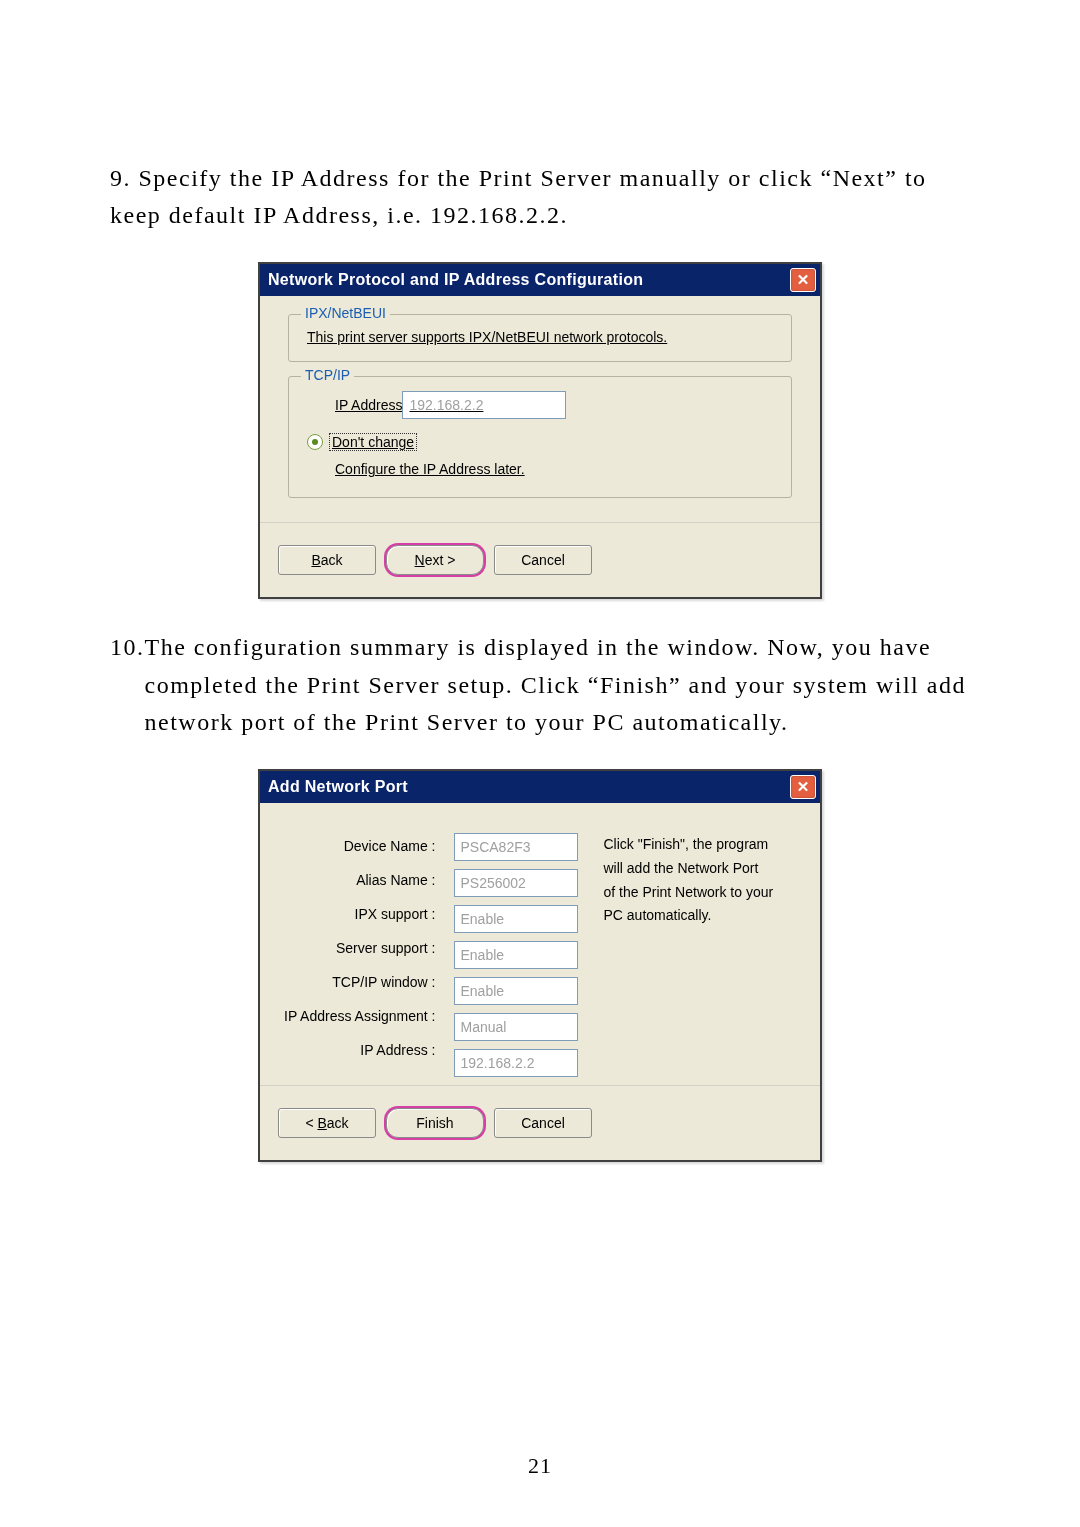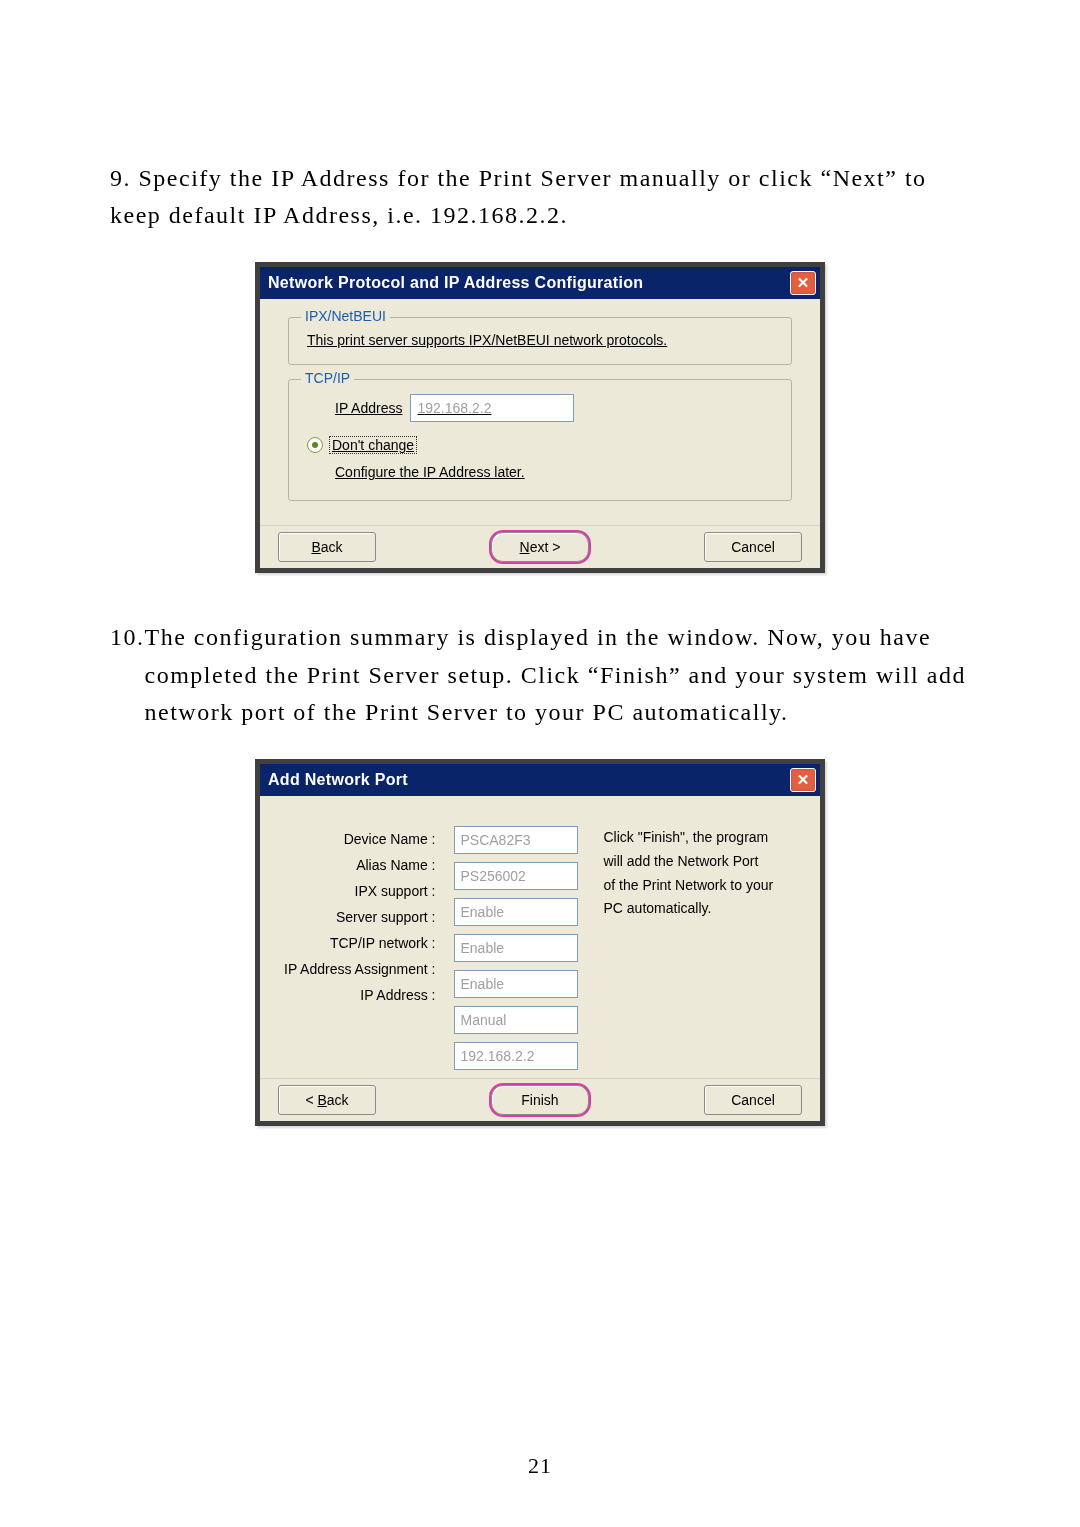--- a/index.html
+++ b/index.html
@@ -16,22 +16,22 @@
   }
   .step-text {
     font-size: 24px;
     letter-spacing: 1.5px;
     color: #000000;
     line-height: 1.55;
     margin-bottom: 28px;
   }
   .dialog {
     width: 560px;
-    margin: 0 auto 46px auto;
-    border: 5px solid #404040;
+    margin: 0 auto 30px auto;
+    border: 2px solid #404040;
     background: #ece9d8;
     box-shadow: 2px 2px 2px rgba(0,0,0,0.15);
     font-family: Tahoma, Arial, sans-serif;
   }
   .titlebar {
     background: linear-gradient(to bottom, #0a246a 0%, #3a6ea5 8%, #0a246a 100%);
     background: linear-gradient(to right, #0a246a 0%, #1b5db3 40%, #0a246a 100%);
     background: #0a246a;
     height: 32px;
     display: flex;
@@ -106,21 +106,20 @@
     border-radius: 50%;
     background: #5a8a20;
   }
   .dotted-sel {
     border: 1px dotted #333;
     padding: 0 2px;
   }
   .ip-row {
     display: flex;
     align-items: center;
-    gap: 8px;
     margin-left: 28px;
     margin-bottom: 14px;
     font-size: 14px;
   }
   .ip-label {
     color: #000;
   }
   .textbox {
     background: #fff;
     border: 1px solid #7f9db9;
@@ -131,23 +130,23 @@
     width: 150px;
     display: inline-flex;
     align-items: center;
   }
   .sub-text {
     font-size: 14px;
     margin-left: 28px;
   }
   .button-row {
     border-top: 1px solid #d4d0c8;
-    padding: 6px 18px;
-    display: flex;
-    justify-content: space-between;
+    padding: 22px 18px;
+    display: flex;
+    justify-content: flex-start;
     gap: 10px;
   }
   .win-btn {
     width: 96px;
     height: 28px;
     background: #ece9d8;
     border: 1px solid #8a8a8a;
     border-radius: 3px;
     font-size: 14px;
     display: flex;
@@ -164,21 +163,21 @@
   .dialog2-body {
     padding: 30px 24px 8px 24px;
   }
   .form-grid {
     display: flex;
     gap: 18px;
   }
   .labels-col {
     display: flex;
     flex-direction: column;
-    gap: 0;
+    gap: 8px;
     align-items: flex-end;
   }
   .fields-col {
     display: flex;
     flex-direction: column;
     gap: 8px;
   }
   .side-text {
     flex: 1;
     padding-left: 8px;
@@ -276,21 +275,21 @@
           <span>✕</span>
         </div>
     </div>
     <div class="dialog2-body">
       <div class="form-grid">
         <div class="labels-col">
           <div class="fl">Device Name :</div>
           <div class="fl">Alias Name :</div>
           <div class="fl">IPX support :</div>
           <div class="fl">Server support :</div>
-          <div class="fl">TCP/IP network :</div>
+          <div class="fl">TCP/IP window :</div>
           <div class="fl">IP Address Assignment :</div>
           <div class="fl">IP Address :</div>
         </div>
         <div class="fields-col">
           <div class="tb2">PSCA82F3</div>
           <div class="tb2">PS256002</div>
           <div class="tb2">Enable</div>
           <div class="tb2">Enable</div>
           <div class="tb2">Enable</div>
           <div class="tb2">Manual</div>

